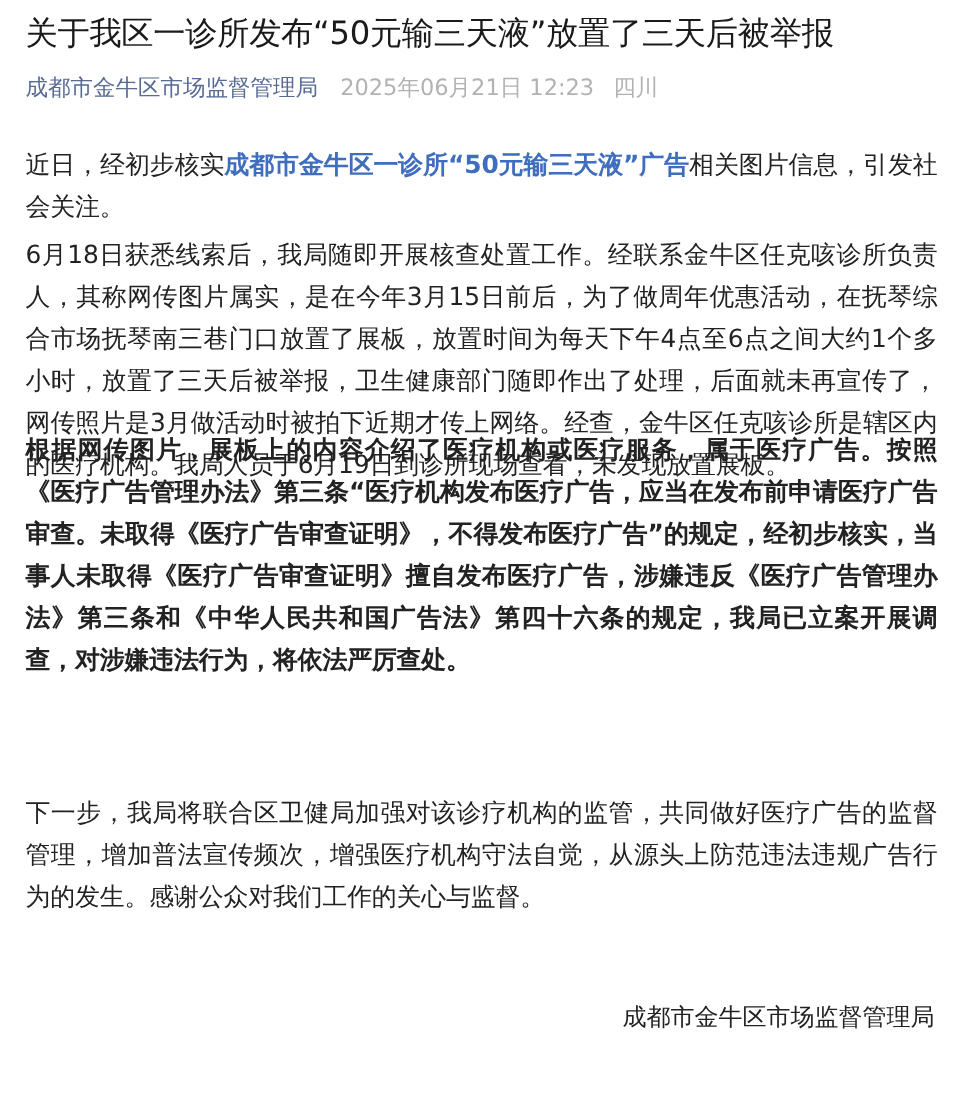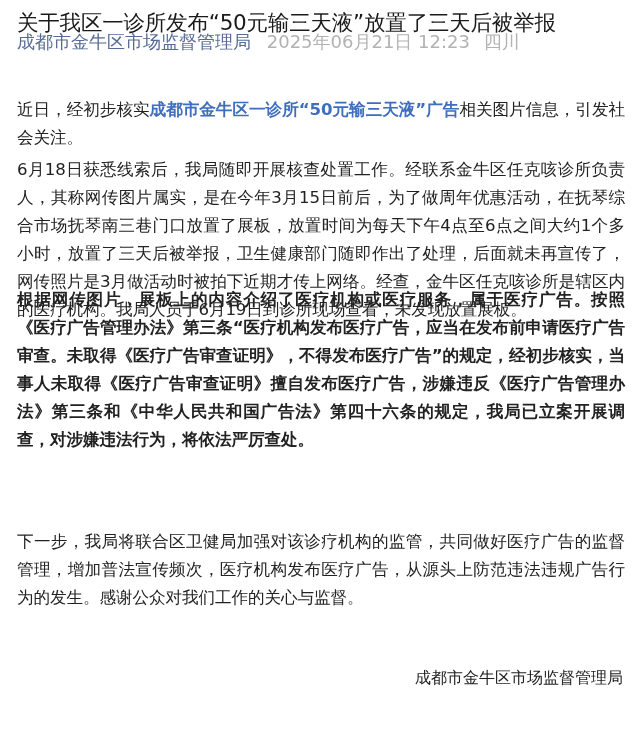--- a/index.html
+++ b/index.html
@@ -8,22 +8,22 @@
     font-family: "DejaVu Sans", "Liberation Sans", sans-serif;
     color: #222222;
   }
   .article { position: absolute; left: 0; top: 0; width: 640px; }
   .title {
     position: absolute; left: 17px; top: 8px; width: 610px;
     font-size: 21.5px; line-height: 30px; color: #1a1a1a;
     white-space: nowrap; letter-spacing: -0.2px;
   }
   .meta {
-    position: absolute; left: 17px; top: 32px;
-    font-size: 18px; line-height: 20px; white-space: nowrap;
+    position: absolute; left: 17px; top: 48px;
+    font-size: 15px; line-height: 20px; white-space: nowrap;
   }
   .meta .source { color: #576b95; }
   .meta .time { color: #b2b2b2; margin-left: 10px; }
   .meta .loc { color: #b2b2b2; margin-left: 8px; }
   .para {
     position: absolute; left: 17px; width: 608px;
     font-size: 16.6px; line-height: 28px; color: #222222;
     text-align: justify; letter-spacing: -0.1px;
   }
   .hl { color: #3e6ebd; font-weight: bold; }
@@ -51,17 +51,17 @@
   </div>
 
   <p class="para p1" style="margin:0;">
     <span>近日，经初步核实</span><span class="hl">成都市金牛区一诊所“50元输三天液”广告</span><span>相关图片信息，引发社会关注。</span>
   </p>
 
   <p class="para p2" style="margin:0;">6月18日获悉线索后，我局随即开展核查处置工作。经联系金牛区任克咳诊所负责人，其称网传图片属实，是在今年3月15日前后，为了做周年优惠活动，在抚琴综合市场抚琴南三巷门口放置了展板，放置时间为每天下午4点至6点之间大约1个多小时，放置了三天后被举报，卫生健康部门随即作出了处理，后面就未再宣传了，网传照片是3月做活动时被拍下近期才传上网络。经查，金牛区任克咳诊所是辖区内的医疗机构。我局人员于6月19日到诊所现场查看，未发现放置展板。</p>
 
   <p class="para p3" style="margin:0;font-weight:bold;">根据网传图片，展板上的内容介绍了医疗机构或医疗服务，属于医疗广告。按照《医疗广告管理办法》第三条“医疗机构发布医疗广告，应当在发布前申请医疗广告审查。未取得《医疗广告审查证明》，不得发布医疗广告”的规定，经初步核实，当事人未取得《医疗广告审查证明》擅自发布医疗广告，涉嫌违反《医疗广告管理办法》第三条和《中华人民共和国广告法》第四十六条的规定，我局已立案开展调查，对涉嫌违法行为，将依法严厉查处。</p>
 
-  <p class="para p4" style="margin:0;">下一步，我局将联合区卫健局加强对该诊疗机构的监管，共同做好医疗广告的监督管理，增加普法宣传频次，医疗机构发布医疗广告，从源头上防范违法违规广告行为的发生。感谢公众对我们工作的关心与监督。</p>
+  <p class="para p4" style="margin:0;">下一步，我局将联合区卫健局加强对该诊疗机构的监管，共同做好医疗广告的监督管理，增加普法宣传频次，增强医疗机构守法自觉，从源头上防范违法违规广告行为的发生。感谢公众对我们工作的关心与监督。</p>
 
   <div class="sign sign1">成都市金牛区市场监督管理局</div>
   <div class="sign sign2">2025年6月21日</div>
 </div>
 
 </body></html>

